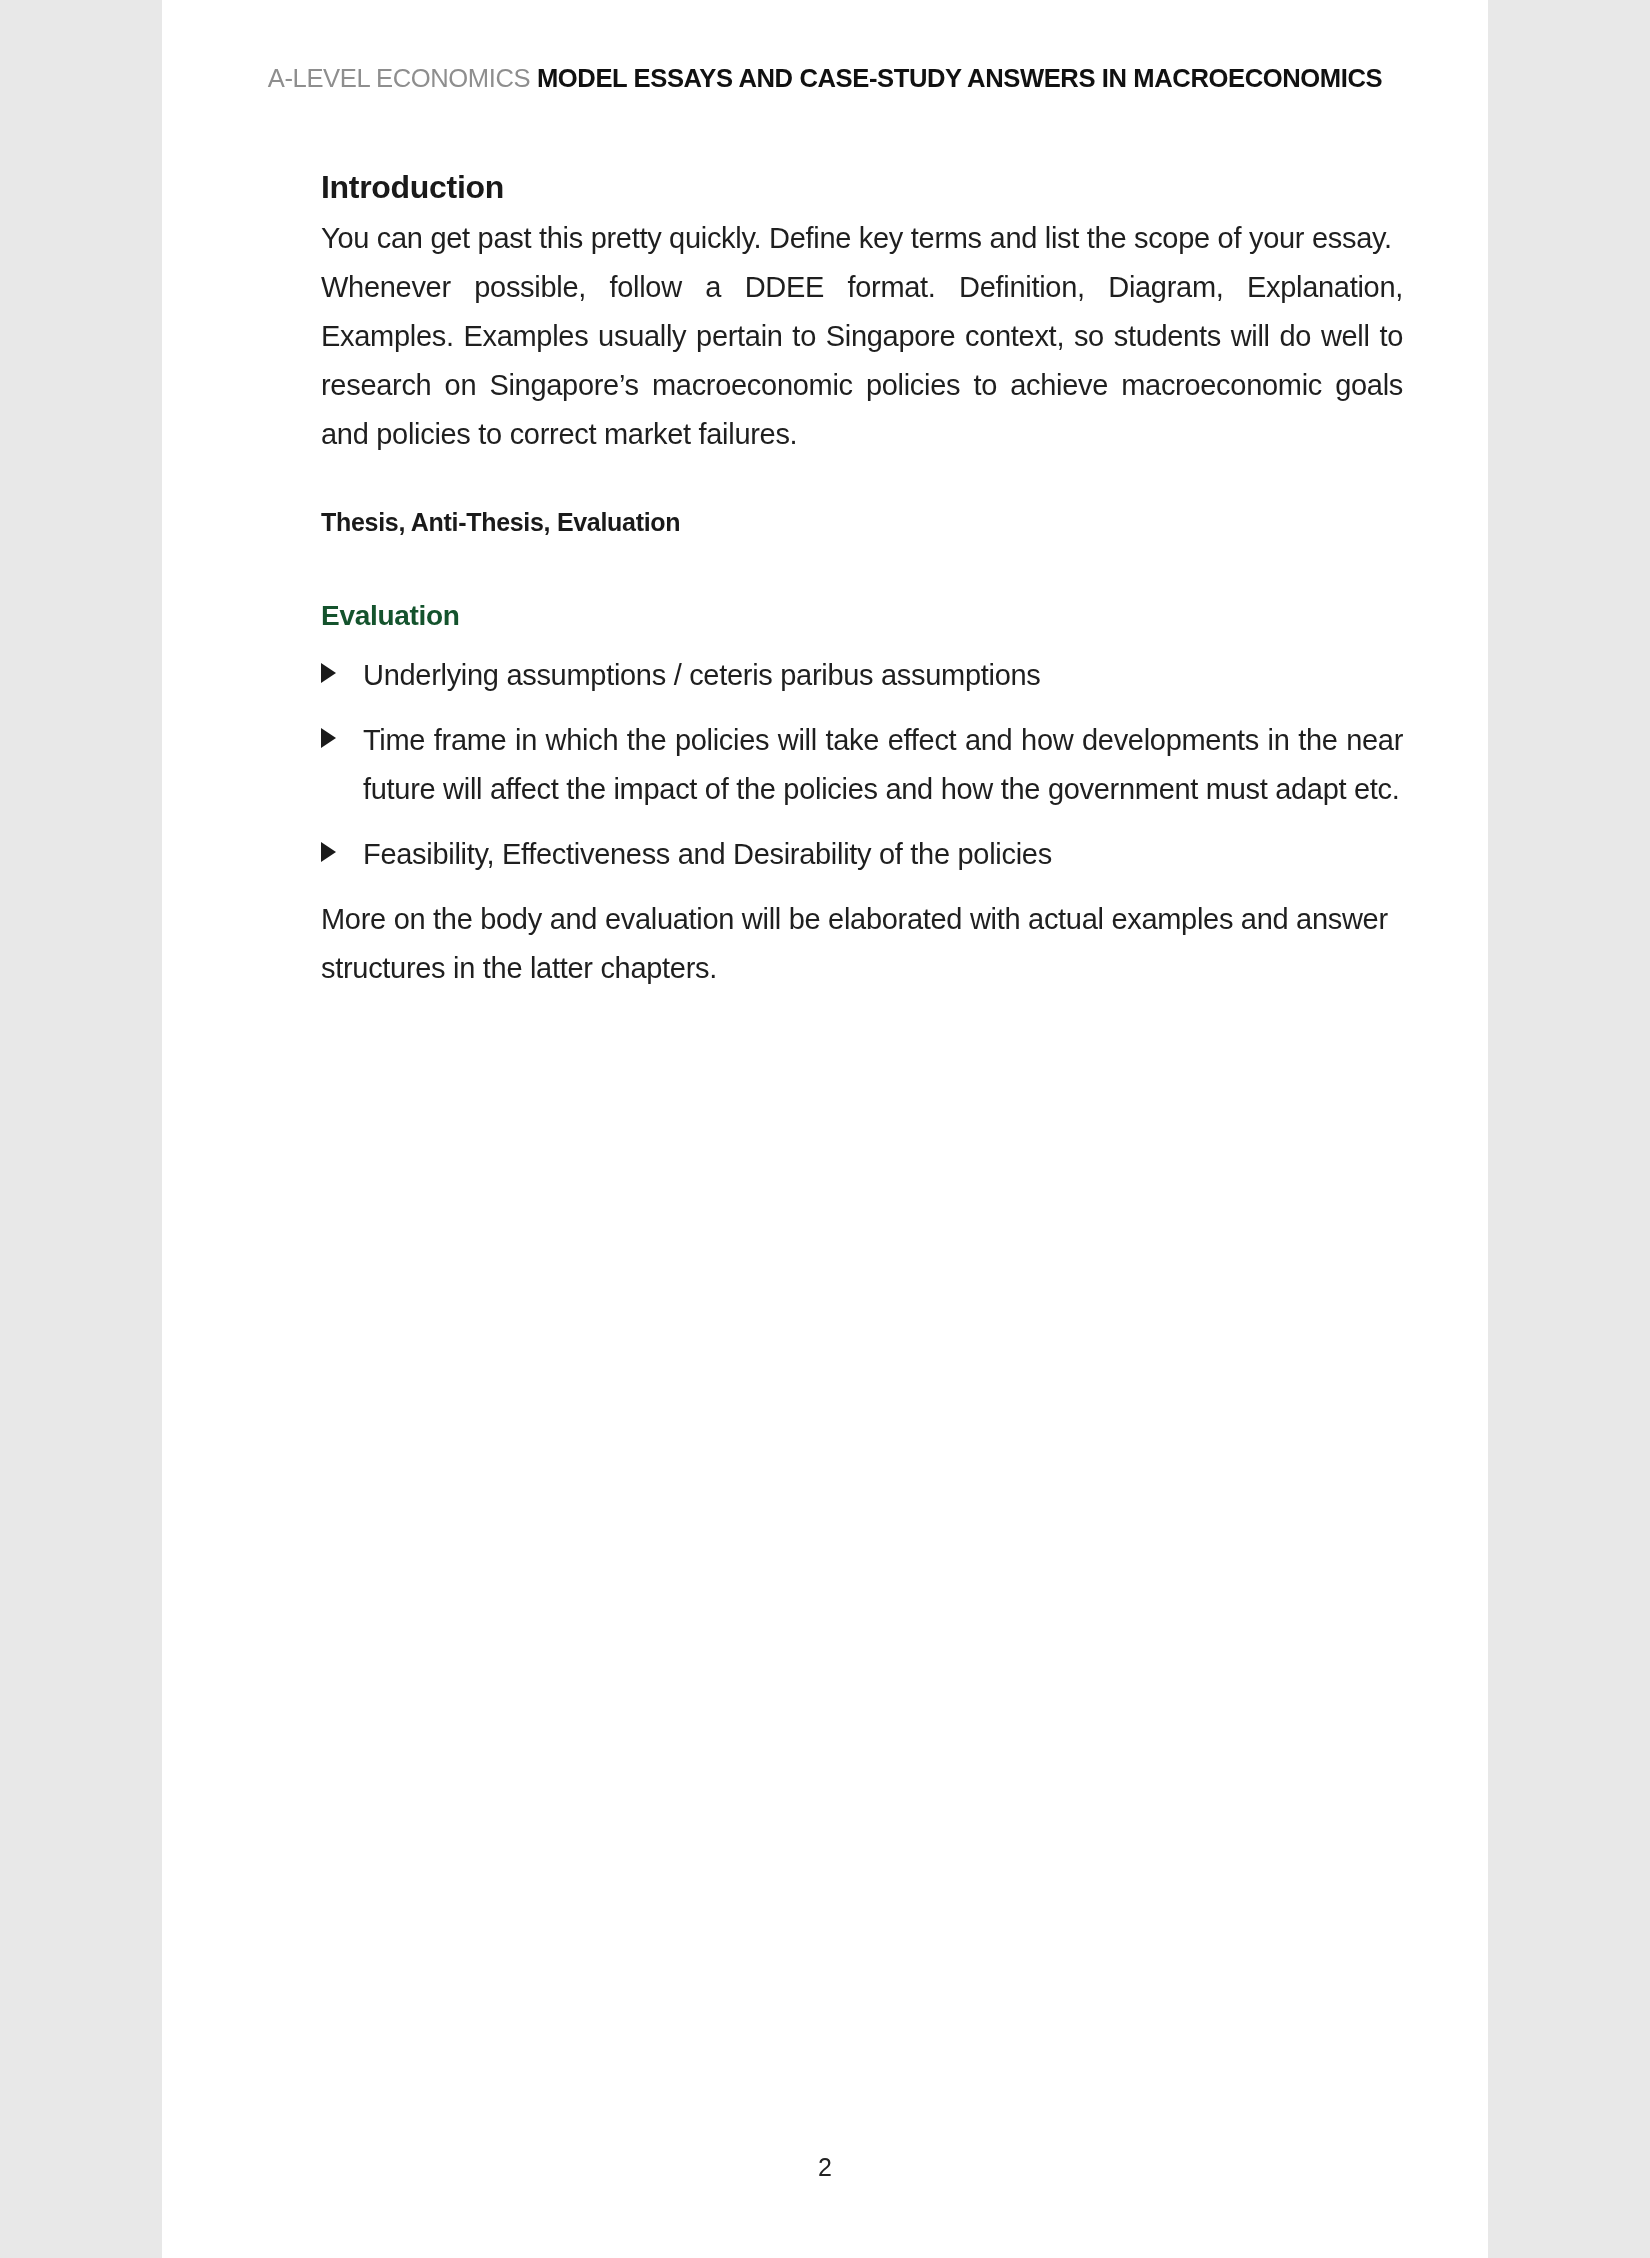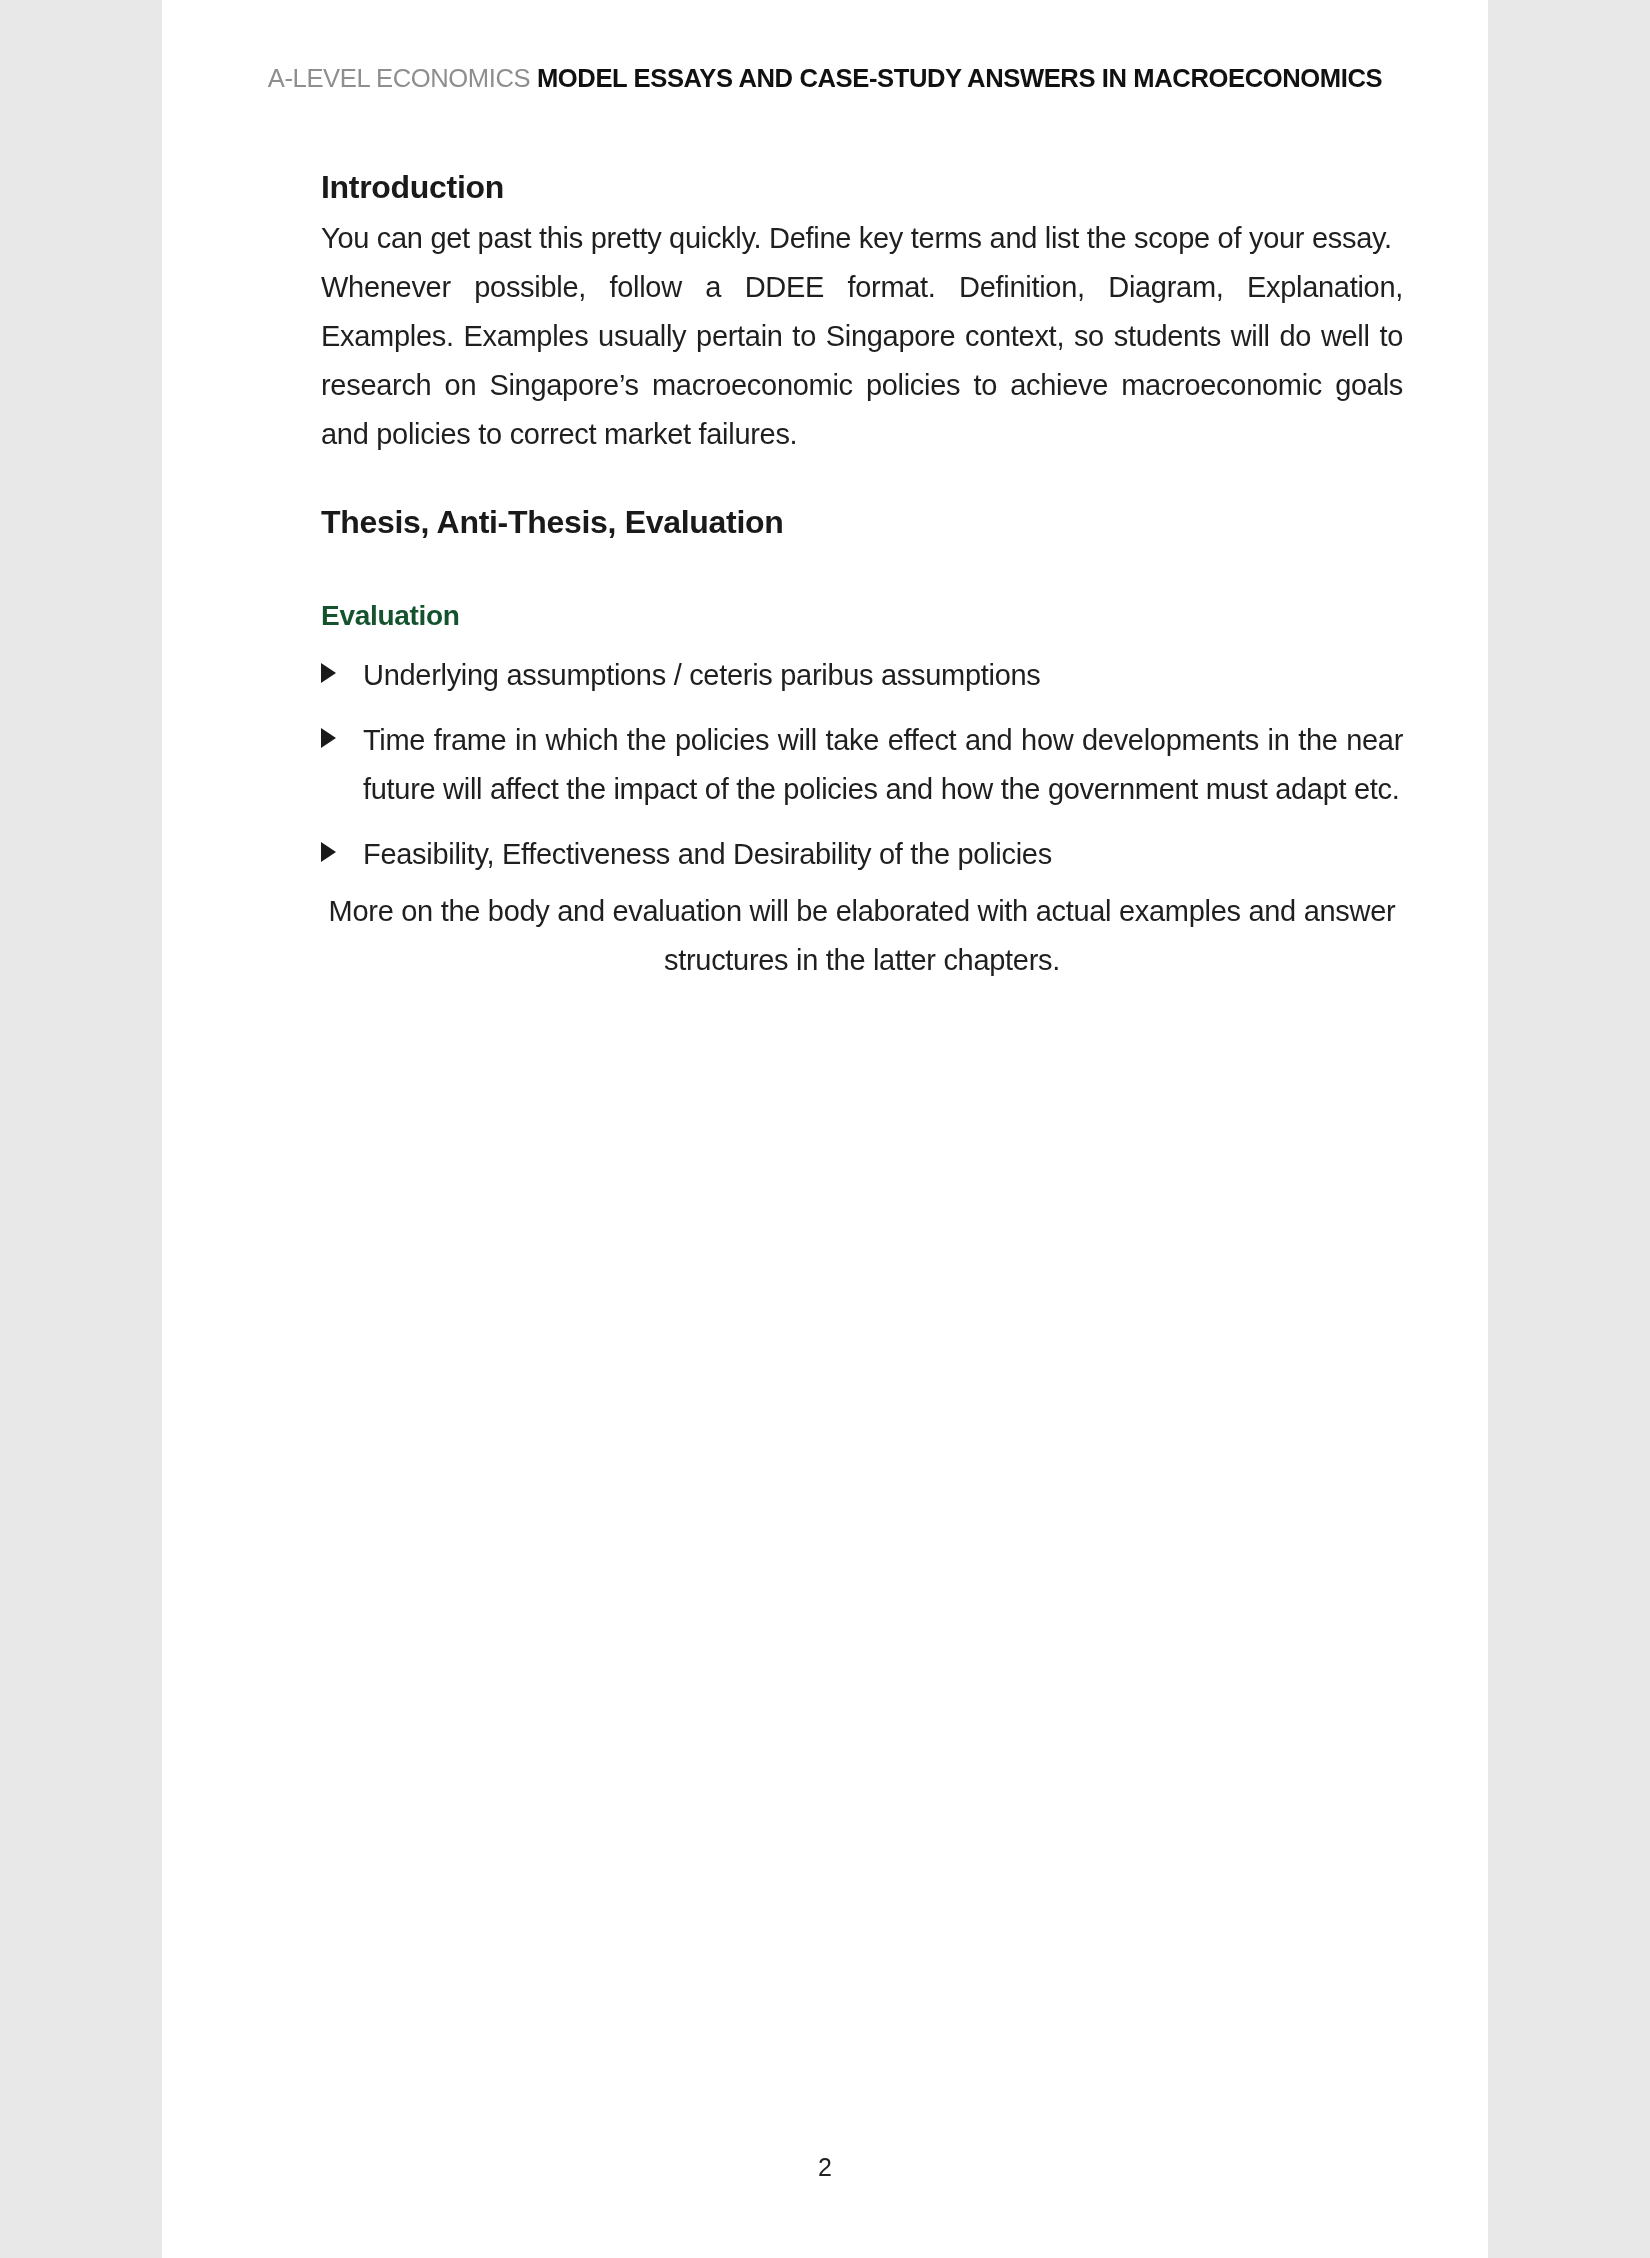--- a/index.html
+++ b/index.html
@@ -32,40 +32,40 @@
     font-size: 32px;
     font-weight: 700;
     line-height: 39px;
     color: #1a1a1a;
     letter-spacing: -0.3px;
   }
   h2.heading-intro { margin-top: 74px; margin-bottom: 7px; }
   h2.heading-body  { margin-top: 46px; margin-bottom: 10.6px; }
   h2.heading-thesis {
     margin-top: 42px;
-    font-size: 32px;
+    font-size: 25px;
     line-height: 42px;
   }
   h3.heading-evaluation {
     margin-top: 56px;
     font-size: 28px;
     font-weight: 700;
     line-height: 34px;
     color: #14532d;
     letter-spacing: -0.3px;
   }
   p.body-text {
     font-size: 29px;
     line-height: 49px;
     letter-spacing: -0.3px;
     color: #1f1f1f;
   }
   p.justified { text-align: justify; }
   p.para-some { margin-top: 26.5px; }
-  p.para-outro { margin-top: 8px; text-align: center; }
+  p.para-outro { margin-top: 16px; }
 
   ul.bullet-list {
     list-style: none;
     margin-top: 17.6px;
   }
   ul.bullet-list li {
     display: flex;
     align-items: flex-start;
   }
   ul.bullet-list li + li { margin-top: 16px; }

